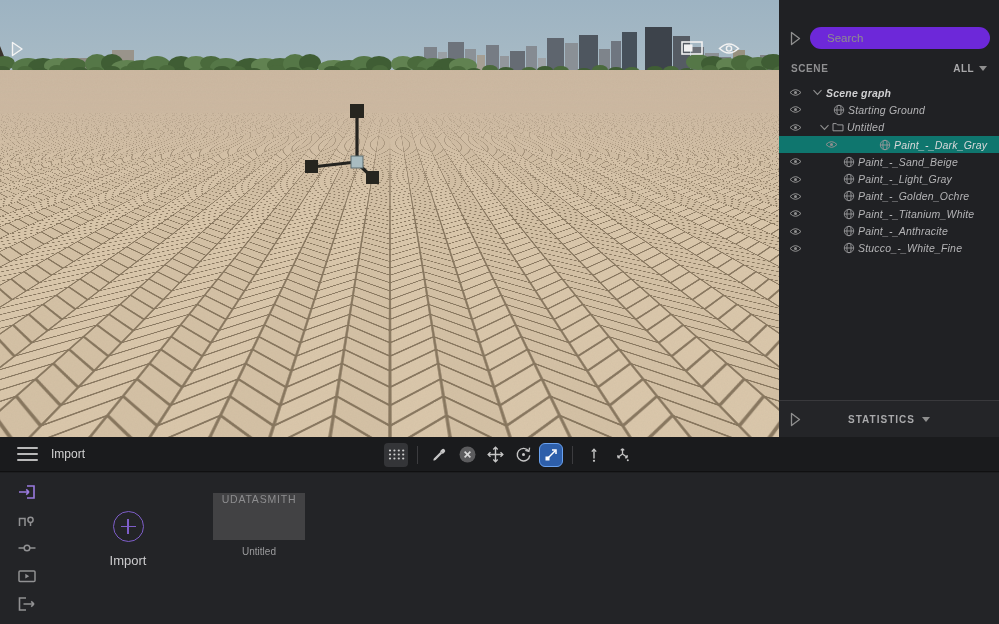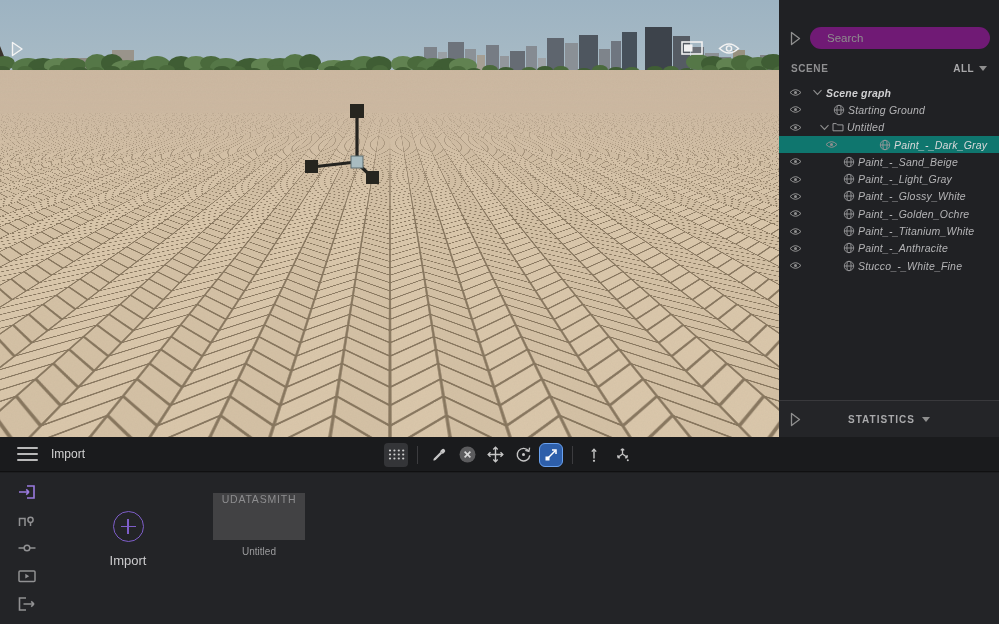--- a/index.html
+++ b/index.html
@@ -17,21 +17,21 @@
   #ground-fade{position:absolute;left:0;top:70px;width:780px;height:150px;pointer-events:none;
     background:linear-gradient(to bottom,#cdb9a2 0%,rgba(205,185,162,.85) 28%,rgba(205,185,162,.35) 60%,rgba(205,185,162,0) 100%);}
   #noise{position:absolute;left:0;top:70px;width:780px;height:367px;opacity:.10;pointer-events:none;}
   #skyline{position:absolute;left:0;top:0;width:780px;height:74px;}
   #gizmo{position:absolute;left:296px;top:98px;}
   .vp-overlay{position:absolute;cursor:pointer;}
 
   
   #scene-panel{position:absolute;left:779px;top:0;width:220px;height:437px;background:#202124;}
   #panel-collapse{position:absolute;left:11px;top:31px;}
-  #search-box{position:absolute;left:31px;top:27px;width:180px;height:22px;background:#701a75;
+  #search-box{position:absolute;left:31px;top:27px;width:180px;height:22px;background:#6d28d9;
     border-radius:12px;display:flex;align-items:center;padding:0 9px;}
   #search-input{flex:1;background:transparent;border:none;outline:none;color:#bdbdbd;
     font-size:11.5px;margin-left:6px;font-family:"Liberation Sans",sans-serif;}
   #search-input::placeholder{color:#8e8e8e;}
   #scene-header{position:absolute;left:12px;right:12px;top:61px;height:14px;display:flex;align-items:center;}
   #scene-label{font-size:10px;font-weight:bold;letter-spacing:.6px;color:#909092;}
   #filter-all{margin-left:auto;display:flex;align-items:center;gap:5px;cursor:pointer;}
   #filter-label{font-size:10px;font-weight:bold;letter-spacing:.4px;color:#a8a8aa;}
   .caret{width:0;height:0;border-left:4px solid transparent;border-right:4px solid transparent;border-top:5px solid #8f8f8f;}
   #tree{position:absolute;left:0;top:84px;width:220px;}
@@ -366,36 +366,20 @@
             <circle cx="6.5" cy="4.5" r="1.5" fill="#8f8f8f"></circle>
           </svg>
         </span>
         <span class="tico" style="margin-left:41px">
           <svg width="12" height="12" viewBox="0 0 12 12" fill="none" stroke="#9a9a9c" stroke-width="0.9">
             <circle cx="6" cy="6" r="4.7"></circle>
             <ellipse cx="6" cy="6" rx="2.1" ry="4.7"></ellipse>
             <line x1="1.3" y1="6" x2="10.7" y2="6"></line>
           </svg>
         </span>
-        <span class="lbl">Paint_-_Glossy_White</span>
-      </div>
-      <div class="row">
-        <span class="eye">
-          <svg width="13" height="9" viewBox="0 0 13 9">
-            <path d="M1 4.5 Q6.5 -1.2 12 4.5 Q6.5 10.2 1 4.5 Z" fill="none" stroke="#8f8f8f" stroke-width="1"></path>
-            <circle cx="6.5" cy="4.5" r="1.5" fill="#8f8f8f"></circle>
-          </svg>
-        </span>
-        <span class="tico" style="margin-left:41px">
-          <svg width="12" height="12" viewBox="0 0 12 12" fill="none" stroke="#9a9a9c" stroke-width="0.9">
-            <circle cx="6" cy="6" r="4.7"></circle>
-            <ellipse cx="6" cy="6" rx="2.1" ry="4.7"></ellipse>
-            <line x1="1.3" y1="6" x2="10.7" y2="6"></line>
-          </svg>
-        </span>
         <span class="lbl">Paint_-_Golden_Ochre</span>
       </div>
       <div class="row">
         <span class="eye">
           <svg width="13" height="9" viewBox="0 0 13 9">
             <path d="M1 4.5 Q6.5 -1.2 12 4.5 Q6.5 10.2 1 4.5 Z" fill="none" stroke="#8f8f8f" stroke-width="1"></path>
             <circle cx="6.5" cy="4.5" r="1.5" fill="#8f8f8f"></circle>
           </svg>
         </span>
         <span class="tico" style="margin-left:41px">

